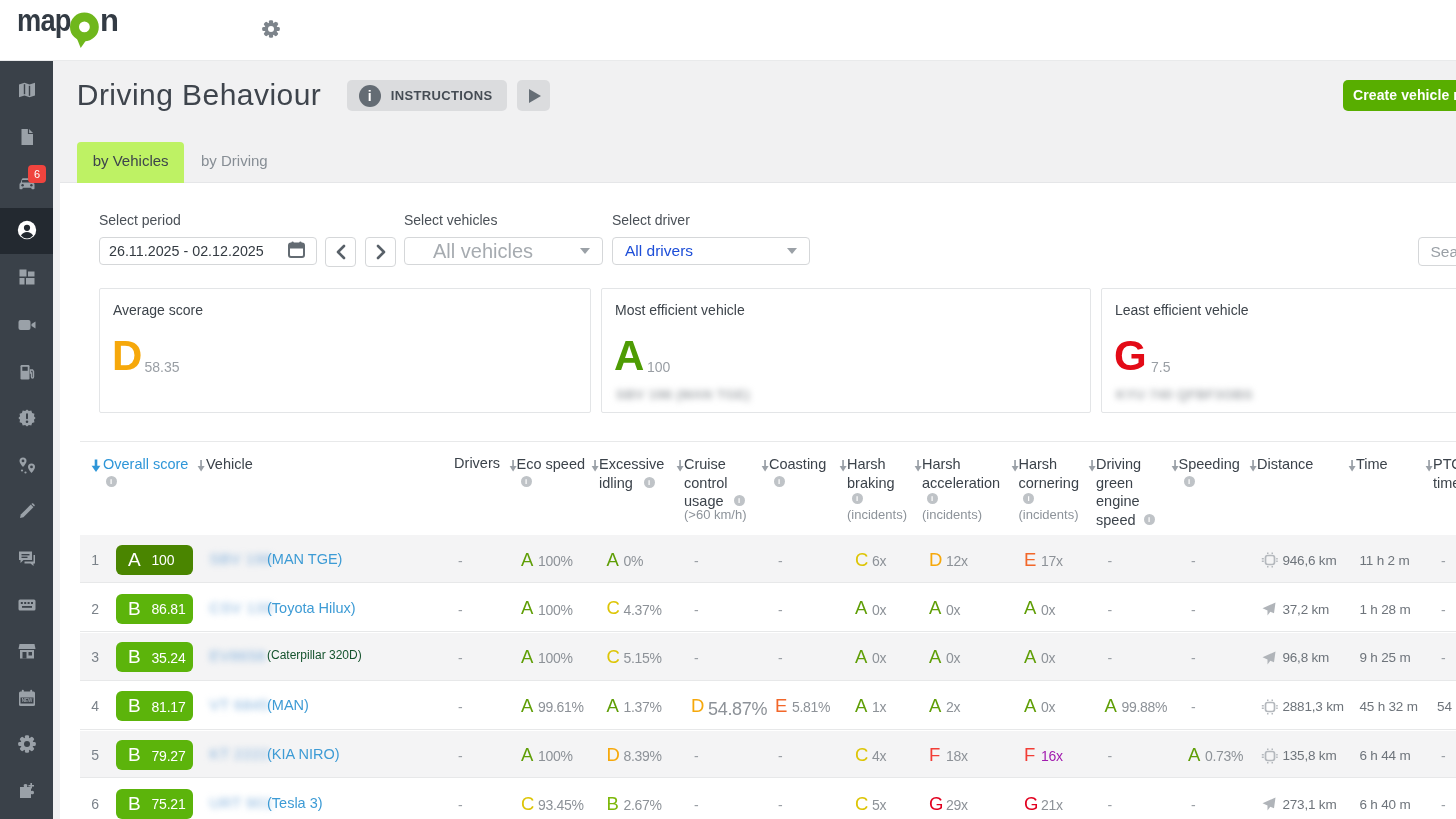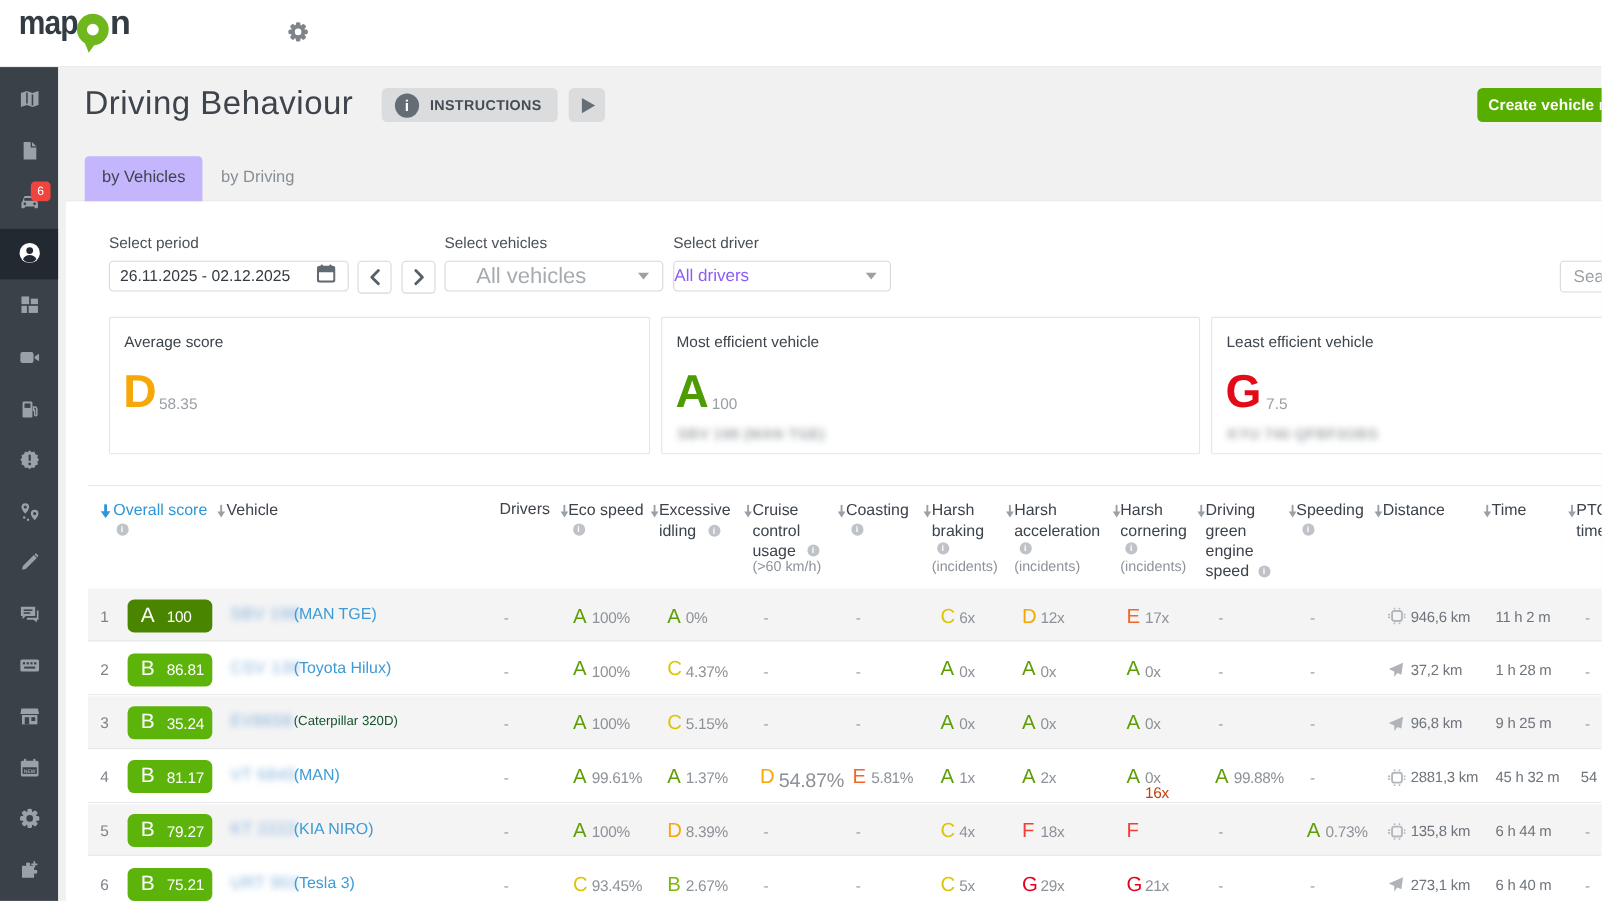--- a/index.html
+++ b/index.html
@@ -127,21 +127,21 @@
 <div class="abs" style="left:60px;top:182px;width:1396px;height:637px;background:#fff;border-top:1px solid #e5e6e8"></div>
 <div class="abs" style="left:76.8px;top:77.5px;font-size:30px;font-weight:500;color:#3e444c;letter-spacing:0.45px">Driving Behaviour</div>
 <div class="abs" style="left:346.8px;top:80px;width:160px;height:31px;background:#dbdcde;border-radius:5px;display:flex;align-items:center">
     <span style="margin-left:12px;width:22px;height:22px;border-radius:50%;background:#646c74;color:#fff;display:flex;align-items:center;justify-content:center;font-size:14px;font-weight:bold">i</span>
     <span style="margin-left:10px;font-size:13px;font-weight:bold;color:#454c54;letter-spacing:0.35px">INSTRUCTIONS</span>
   </div>
 <div class="abs" style="left:517px;top:80px;width:33px;height:31px;background:#dbdcde;border-radius:5px;display:flex;align-items:center;justify-content:center">
     <span style="display:inline-block;width:0;height:0;border-left:12px solid #666e76;border-top:7px solid transparent;border-bottom:7px solid transparent;margin-left:3px"></span>
   </div>
 <div class="abs" style="left:1343px;top:79.5px;width:180px;height:31px;background:#58ae00;border-radius:5px;color:#fff;font-size:14px;font-weight:bold;display:flex;align-items:center;padding-left:10px;white-space:nowrap;letter-spacing:0.1px">Create vehicle report</div>
-<div class="abs" style="left:77.3px;top:142px;width:106.7px;height:41px;background:#c4b5fd;border-radius:4px 4px 0 0;display:flex;align-items:center;justify-content:center;font-size:15px;color:#3d444c;padding-bottom:5px">by Vehicles</div>
+<div class="abs" style="left:77.3px;top:142px;width:106.7px;height:41px;background:#bef264;border-radius:4px 4px 0 0;display:flex;align-items:center;justify-content:center;font-size:15px;color:#3d444c;padding-bottom:5px">by Vehicles</div>
 <div class="abs" style="left:201px;top:142px;height:41px;display:flex;align-items:center;font-size:15px;color:#878e95;white-space:nowrap;padding-bottom:5px">by Driving</div>
 <div class="abs" style="left:99px;top:212px;font-size:14px;color:#4a5057">Select period</div>
 <div class="abs" style="left:404px;top:212px;font-size:14px;color:#4a5057">Select vehicles</div>
 <div class="abs" style="left:612px;top:212px;font-size:14px;color:#4a5057">Select driver</div>
 <div class="abs" style="left:99px;top:237px;width:217.5px;height:28px;border:1px solid #d5d7d9;border-radius:4px;background:#fff;display:flex;align-items:center">
     <span style="margin-left:9px;font-size:14.3px;color:#343b42">26.11.2025 - 02.12.2025</span>
     <span style="margin-left:auto;margin-right:11px"><svg width="17" height="17" viewBox="0 0 17 17" style="">
         <rect x="1" y="2.5" width="15" height="13.5" rx="2" fill="none" stroke="#636b72" stroke-width="2"></rect>
         <rect x="1" y="2.5" width="15" height="5" fill="#636b72"></rect>
         <rect x="3.5" y="0.5" width="2.2" height="4" rx="1.1" fill="#636b72"></rect>
@@ -159,21 +159,21 @@
 <div class="abs" style="left:365px;top:236.5px;width:31px;height:30px;border:1px solid #d5d7d9;border-radius:4px;background:#fff;display:flex;align-items:center;justify-content:center">
     <svg width="12" height="16" viewBox="0 0 12 16" style="">
       <path d="M3 2 9 8 3 14" fill="none" stroke="#586068" stroke-width="2.6" stroke-linecap="round" stroke-linejoin="round"></path>
     </svg>
   </div>
 <div class="abs" style="left:404px;top:237px;width:199px;height:28px;border:1px solid #d5d7d9;border-radius:4px;background:#fff;display:flex;align-items:center">
     <span style="margin-left:28px;font-size:20px;color:#a6abb0">All vehicles</span>
     <span style="margin-left:auto;margin-right:12px;width:0;height:0;border-left:5px solid transparent;border-right:5px solid transparent;border-top:6px solid #9ba1a7"></span>
   </div>
 <div class="abs" style="left:612px;top:237px;width:198px;height:28px;border:1px solid #d5d7d9;border-radius:4px;background:#fff;display:flex;align-items:center">
-    <span style="font-size:15.5px;color:#8b5cf6">All drivers</span>
+    <span style="margin-left:12px;font-size:15.5px;color:#1d4ed8">All drivers</span>
     <span style="margin-left:auto;margin-right:12px;width:0;height:0;border-left:5px solid transparent;border-right:5px solid transparent;border-top:6px solid #9ba1a7"></span>
   </div>
 <div class="abs" style="left:1417.5px;top:237px;width:120px;height:29px;border:1px solid #d5d7d9;border-radius:4px;background:#fff;display:flex;align-items:center">
     <span style="margin-left:12px;font-size:15.5px;color:#9aa0a6">Search</span>
   </div>
 <div class="abs" style="left:99px;top:288px;width:492px;height:125px;background:#fff;border:1px solid #e3e5e7;border-radius:2px"></div>
 <div class="abs" style="left:113px;top:302px;font-size:14px;color:#3d444b">Average score</div>
 <div class="abs" style="left:112px;top:331.5px;font-size:42px;font-weight:bold;color:#f6a80b">D</div>
 <div class="abs" style="left:144.5px;top:358.5px;font-size:14px;color:#999ea4">58.35</div>
 <div class="abs" style="left:601px;top:288px;width:490px;height:125px;background:#fff;border:1px solid #e3e5e7;border-radius:2px"></div>
@@ -430,21 +430,21 @@
 <div class="abs" style="left:538px;top:748.0px;font-size:14px;letter-spacing:-0.3px;color:#8d9298">100%</div>
 <div class="abs" style="left:606.5px;top:743.8px;font-size:18.5px;color:#f6a80b">D</div>
 <div class="abs" style="left:623.5px;top:748.0px;font-size:14px;letter-spacing:-0.3px;color:#8d9298">8.39%</div>
 <div class="abs" style="left:694px;top:748.0px;font-size:14px;color:#9ba0a6">-</div>
 <div class="abs" style="left:778px;top:748.0px;font-size:14px;color:#9ba0a6">-</div>
 <div class="abs" style="left:855px;top:743.8px;font-size:18.5px;color:#ddc506">C</div>
 <div class="abs" style="left:872px;top:748.0px;font-size:14px;letter-spacing:-0.3px;color:#8d9298">4x</div>
 <div class="abs" style="left:929px;top:743.8px;font-size:18.5px;color:#f23d36">F</div>
 <div class="abs" style="left:946px;top:748.0px;font-size:14px;letter-spacing:-0.3px;color:#8d9298">18x</div>
 <div class="abs" style="left:1024px;top:743.8px;font-size:18.5px;color:#f23d36">F</div>
-<div class="abs" style="left:1041px;top:712px;font-size:14px;letter-spacing:-0.3px;color:#c2410c">16x</div>
+<div class="abs" style="left:1041px;top:748.0px;font-size:14px;letter-spacing:-0.3px;color:#a21caf">16x</div>
 <div class="abs" style="left:1107.5px;top:748.0px;font-size:14px;color:#9ba0a6">-</div>
 <div class="abs" style="left:1188px;top:743.8px;font-size:18.5px;color:#5f9e06">A</div>
 <div class="abs" style="left:1205px;top:748.0px;font-size:14px;letter-spacing:-0.3px;color:#8d9298">0.73%</div>
 <div class="abs" style="left:1261px;top:747.5px"><svg width="17" height="16" viewBox="0 0 17 16" style="">
       <rect x="4.5" y="3.5" width="9" height="9" rx="2.2" fill="none" stroke="#b4b8bd" stroke-width="1.7"></rect>
       <rect x="6" y="0.5" width="1.5" height="1.5" fill="#b4b8bd"></rect>
       <rect x="10.5" y="0.5" width="1.5" height="1.5" fill="#b4b8bd"></rect>
       <rect x="6" y="14" width="1.5" height="1.5" fill="#b4b8bd"></rect>
       <rect x="10.5" y="14" width="1.5" height="1.5" fill="#b4b8bd"></rect>
       <rect x="0.8" y="6" width="2" height="1.5" fill="#b4b8bd"></rect>

